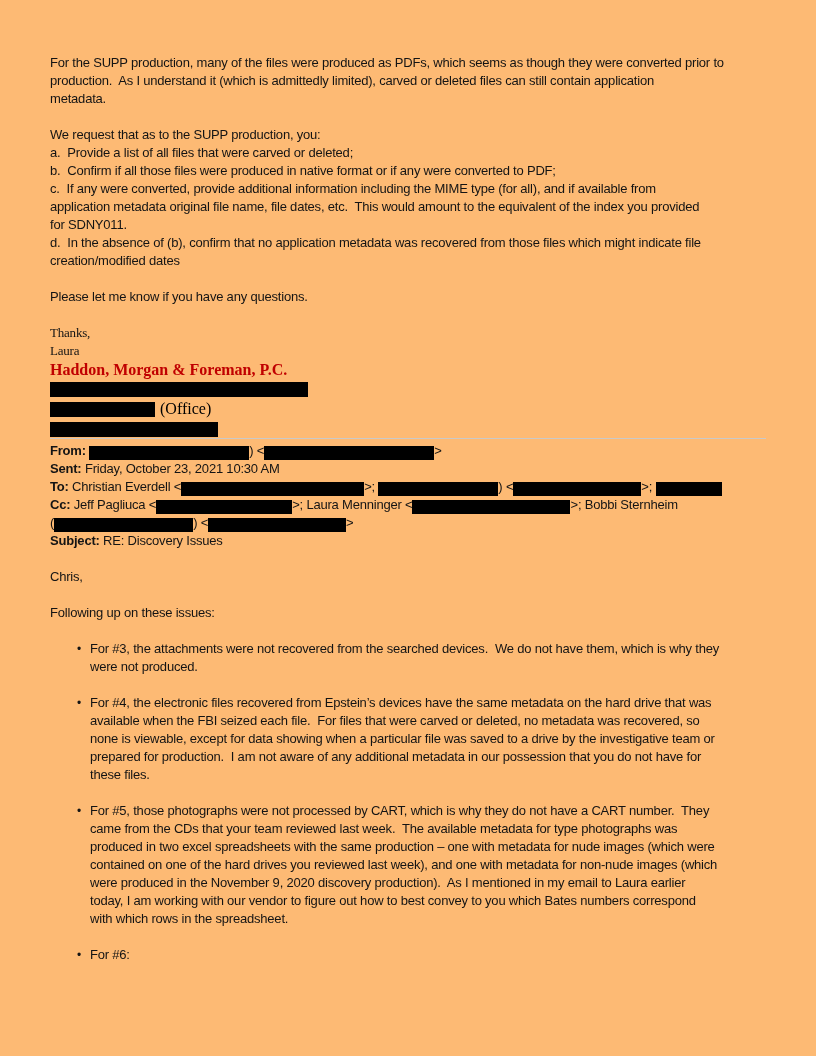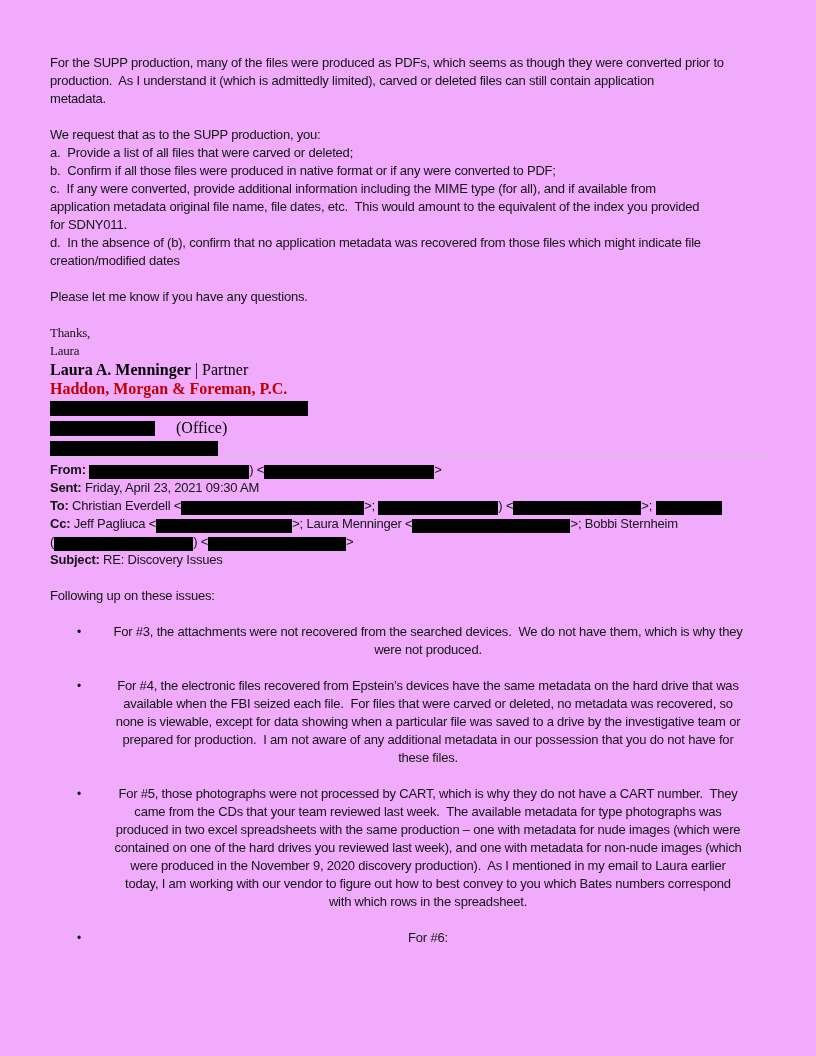--- a/index.html
+++ b/index.html
@@ -1,20 +1,20 @@
 <!DOCTYPE html>
 <html><head>
 <meta charset="utf-8">
 <style>
   html,body { margin:0; padding:0; background:#e8e8e8; }
   .page {
     position:relative;
     width:816px; height:1056px;
     margin:0 auto;
-    background:#f0abfc;
+    background:#fdba74;
     overflow:hidden;
     font-family:"Liberation Sans","DejaVu Sans",sans-serif;
     font-size:13px;
     letter-spacing:-0.2px;
     line-height:18px;
     color:#141414;
   }
   .content { position:absolute; left:50px; top:54px; width:716px; }
 
   .para { margin:0 0 18px 0; }
@@ -25,37 +25,37 @@
   .sig { font-family:"Liberation Serif","DejaVu Serif",serif; font-size:16px; line-height:19px; letter-spacing:0; color:#000; }
   .sig-name { font-weight:bold; }
   .sig-sep { font-weight:normal; white-space:pre; }
   .sig-firm { font-weight:bold; }
   .sig-line { white-space:pre; }
 
   
   .redact-block { background:#000; height:15px; margin-top:3px; }
   .redact-inline { display:inline-block; background:#000; height:15px; vertical-align:middle; margin-bottom:2px; }
   .office-line { line-height:20px; height:20px; margin-top:2px; }
-  .office-text { margin-left:21px; }
+  .office-text { margin-left:5px; }
   .peek-wrap { position:relative; overflow:visible; }
   .peek { position:absolute; height:3px; bottom:-2px; z-index:-1; }
   .peek1 { left:34px; width:13px; }
   .peek2 { left:55px; width:16px; }
 
   
   .divider { border-top:1.5px solid #c9c9c9; margin-top:1px; }
 
   
   .header-block { margin-top:3px; margin-bottom:18px; }
   .hline { white-space:pre; line-height:18px; }
   .hlabel { font-weight:bold; }
   .hline .redact-seg { display:inline-block; background:#000; height:14px; vertical-align:text-bottom; margin-bottom:-2px; }
 
   
-  .bullets { margin:0;text-align:center; }
+  .bullets { margin:0; }
   .bullet { position:relative; padding-left:40px; margin-bottom:18px; }
   .bullet:last-child { margin-bottom:0; }
   .bullet::before { content:"•"; position:absolute; left:27px; top:0; font-size:12px; }
 </style>
 </head>
 <body>
 
 <div class="page">
   <div class="content">
 
@@ -77,41 +77,41 @@
       </div>
 
     <div class="para tline">Please let me know if you have any questions.</div>
 
     <div class="para np">
         <div class="gen-line">Thanks,</div>
         <div class="gen-line">Laura</div>
       </div>
 
     <div class="sig">
-      <div class="sig-line"><span class="sig-name">Laura A. Menninger</span><span class="sig-sep"> | </span><span class="sig-title">Partner</span></div>
       <div class="sig-firm" style="color:#c00000;">Haddon, Morgan &amp; Foreman, P.C.</div>
       <div class="redact-block" style="width: 258px;"></div>
       <div class="office-line"><span class="redact-inline" style="width: 105px;"></span><span class="office-text">(Office)</span></div>
       <div class="redact-block peek-wrap" style="width: 168px;">
         <span class="peek peek1" style="background:#0563c1;"></span>
         <span class="peek peek2" style="background:#0563c1;"></span>
       </div>
     </div>
 
     <div class="divider"></div>
 
     <div class="header-block">
         <div class="hline"><span class="hlabel">From: </span><span class="redact-seg" style="width: 160px;"></span><span class="htext">) &lt;</span><span class="redact-seg" style="width: 170px;"></span><span class="htext">&gt;</span></div>
-        <div class="hline"><span class="hlabel">Sent: </span><span class="htext">Friday, April 23, 2021 09:30 AM</span></div>
+        <div class="hline"><span class="hlabel">Sent: </span><span class="htext">Friday, October 23, 2021 10:30 AM</span></div>
         <div class="hline"><span class="hlabel">To: </span><span class="htext">Christian Everdell &lt;</span><span class="redact-seg" style="width: 183px;"></span><span class="htext">&gt;; </span><span class="redact-seg" style="width: 120px;"></span><span class="htext">) &lt;</span><span class="redact-seg" style="width: 128px;"></span><span class="htext">&gt;; </span><span class="redact-seg" style="width: 66px;"></span></div>
         <div class="hline"><span class="hlabel">Cc: </span><span class="htext">Jeff Pagliuca &lt;</span><span class="redact-seg" style="width: 136px;"></span><span class="htext">&gt;; Laura Menninger &lt;</span><span class="redact-seg" style="width: 158px;"></span><span class="htext">&gt;; Bobbi Sternheim</span></div>
         <div class="hline"><span class="htext">(</span><span class="redact-seg" style="width: 139px;"></span><span class="htext">) &lt;</span><span class="redact-seg" style="width: 138px;"></span><span class="htext">&gt;</span></div>
         <div class="hline"><span class="hlabel">Subject: </span><span class="htext">RE: Discovery Issues</span></div>
       </div>
 
+    <div class="para tline">Chris,</div>
 
     <div class="para tline">Following up on these issues:</div>
 
     <div class="bullets">
       <div class="bullet">
           <div class="gen-line">For #3, the attachments were not recovered from the searched devices.  We do not have them, which is why they</div>
           <div class="gen-line">were not produced.</div>
         </div>
       <div class="bullet">
           <div class="gen-line">For #4, the electronic files recovered from Epstein’s devices have the same metadata on the hard drive that was</div>

